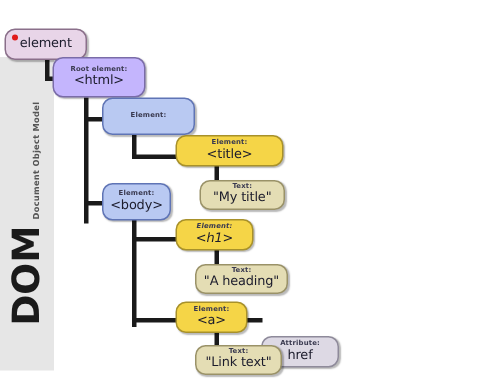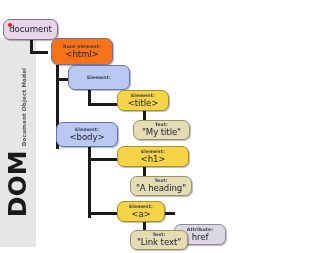--- a/index.html
+++ b/index.html
@@ -97,23 +97,22 @@
     letter-spacing: -0.1px;
   }
 
   
   .n-document {
     background: #e8d5e8;
     border-color: #8a6f8a;
   }
   .n-document .val { font-size: 8.6px; }
   .n-root {
-    background: #f97316;
+    background: #c4b5fd;
     border-color: #7a6ca8;
-    margin-left: 16px;
   }
   .n-element {
     background: #b9c9f2;
     border-color: #5f74b5;
   }
   .n-tag {
     background: #f5d547;
     border-color: #a8912a;
   }
   .n-text {
@@ -166,48 +165,48 @@
   <div class="edge h" style="left:88px; top:212px; width:30px;"></div>
 
   <div class="edge v" style="left:143px; top:166px; height:11px;"></div>
 
   <div class="edge h" style="left:163px; top:212px; width:12px;"></div>
 
   <div class="edge v" style="left:143px; top:220px; height:11px;"></div>
 
   <div class="node n-document" style="left:3px; top:19px; width:55px; height:21px;">
     <span class="red-dot"></span>
-    <span class="val">document</span>
+    <span class="val">element</span>
   </div>
 
   <div class="node n-root" style="left:35px; top:38px; width:62px; height:27px;">
     <span class="kind">Root element:</span>
     <span class="val">&lt;html&gt;</span>
   </div>
 
   <div class="node n-element" style="left:68px; top:65px; width:62px; height:25px;">
     <span class="kind">Element:</span>
   </div>
 
-  <div class="node n-tag" style="left:117px; top:90px; width:52px; height:21px;text-align:center;">
+  <div class="node n-tag" style="left:117px; top:90px; width:72px; height:21px;text-align:center;">
     <span class="kind">Element:</span>
     <span class="val">&lt;title&gt;</span>
   </div>
 
   <div class="node n-text" style="left:133px; top:120px; width:57px; height:20px;">
     <span class="kind">Text:</span>
     <span class="val">"My title"</span>
   </div>
 
-  <div class="node n-element" style="left:56px; top:122px; width:62px; height:25px;text-align:center;">
+  <div class="node n-element" style="left:68px; top:122px; width:46px; height:25px;text-align:center;">
     <span class="kind">Element:</span>
     <span class="val">&lt;body&gt;</span>
   </div>
 
-  <div class="node n-tag" style="left:117px; top:146px; width:72px; height:21px;">
+  <div class="node n-tag" style="left:117px; top:146px; width:52px; height:21px;font-style:italic;">
     <span class="kind">Element:</span>
     <span class="val">&lt;h1&gt;</span>
   </div>
 
   <div class="node n-text" style="left:130px; top:176px; width:62px; height:20px;">
     <span class="kind">Text:</span>
     <span class="val">"A heading"</span>
   </div>
 
   <div class="node n-tag" style="left:117px; top:201px; width:48px; height:21px;">

